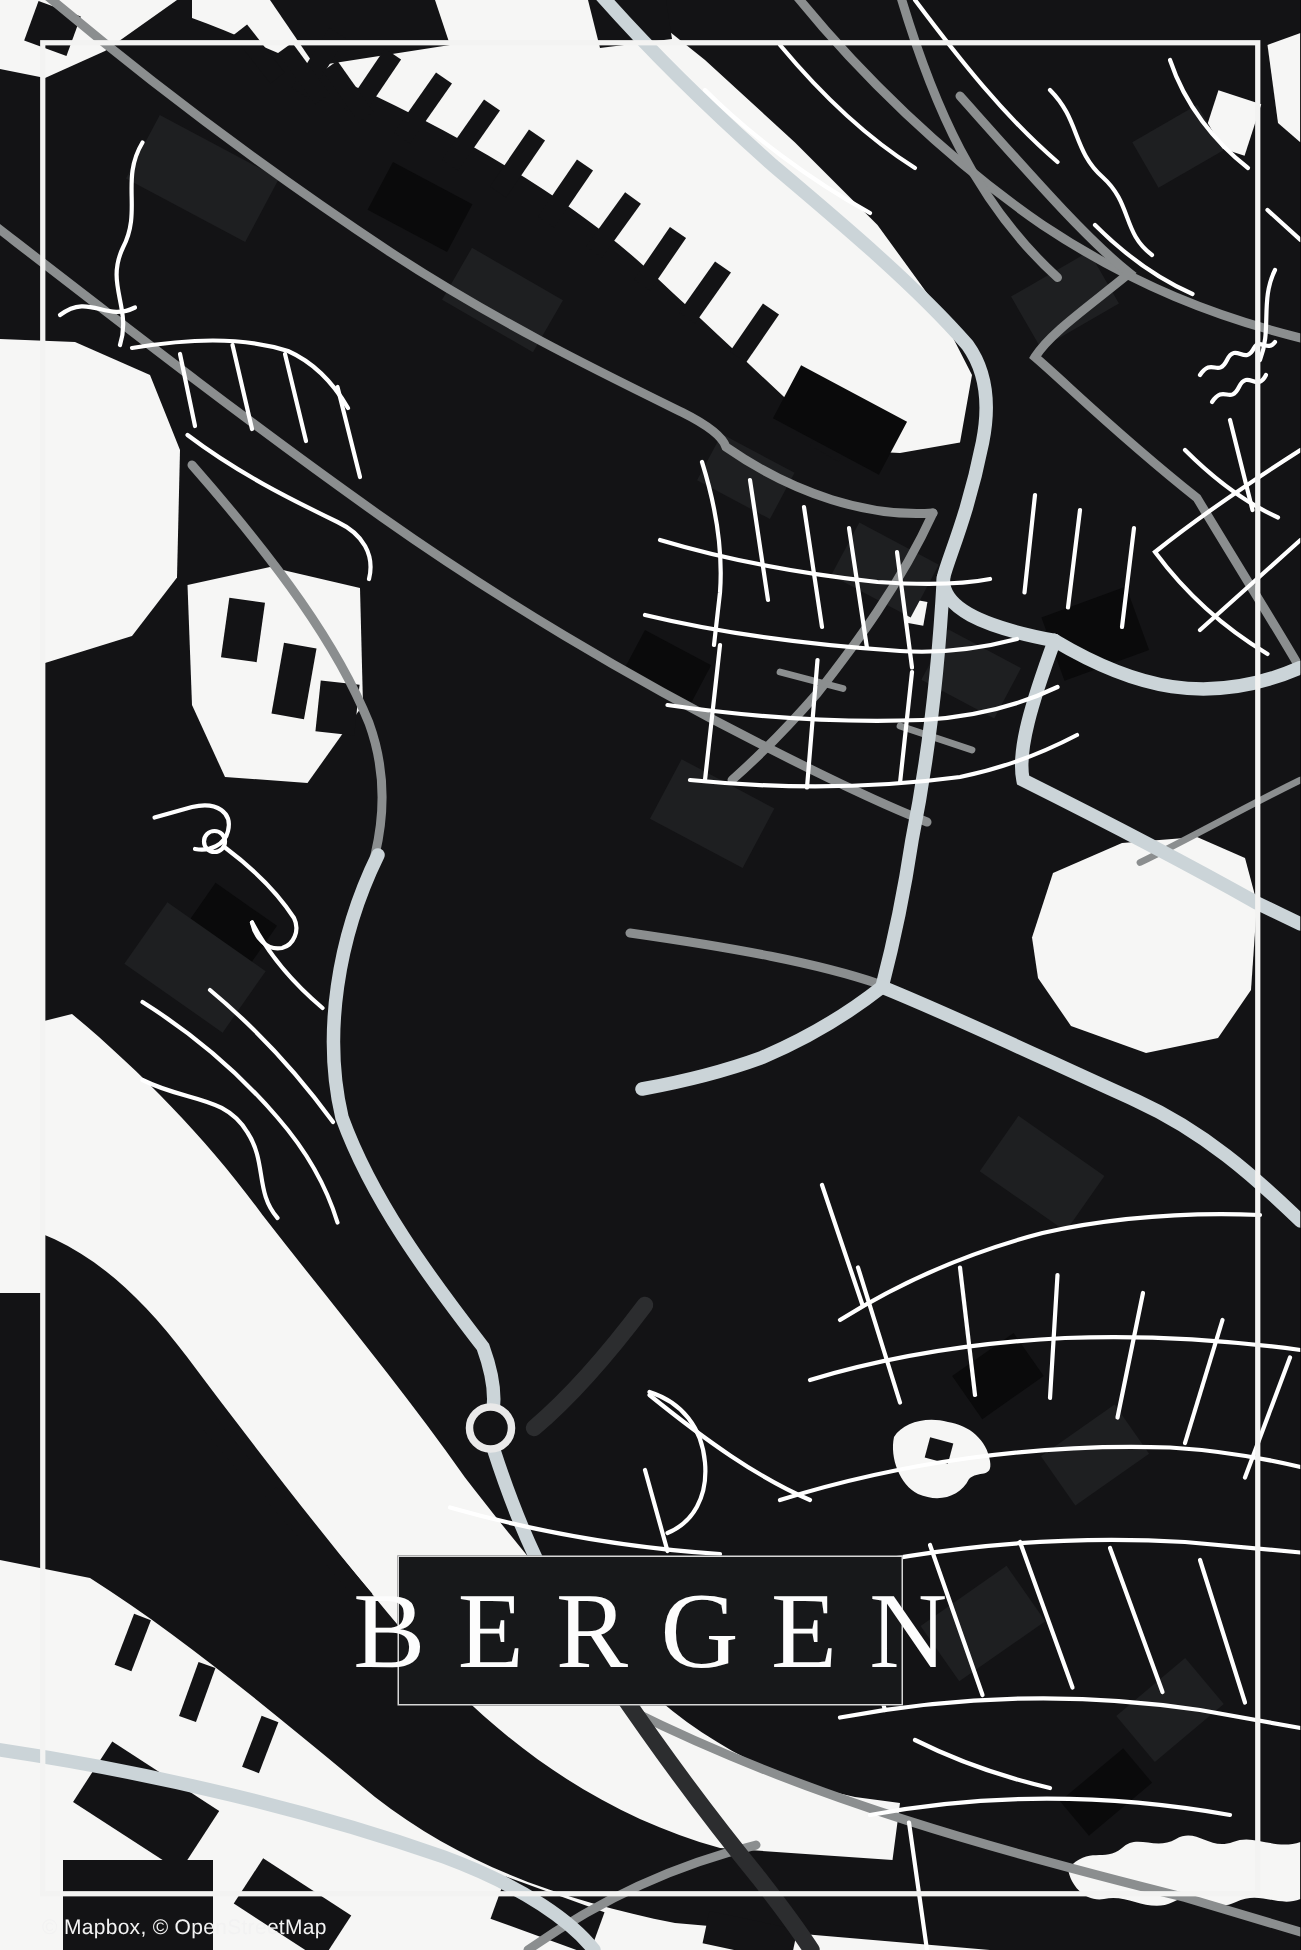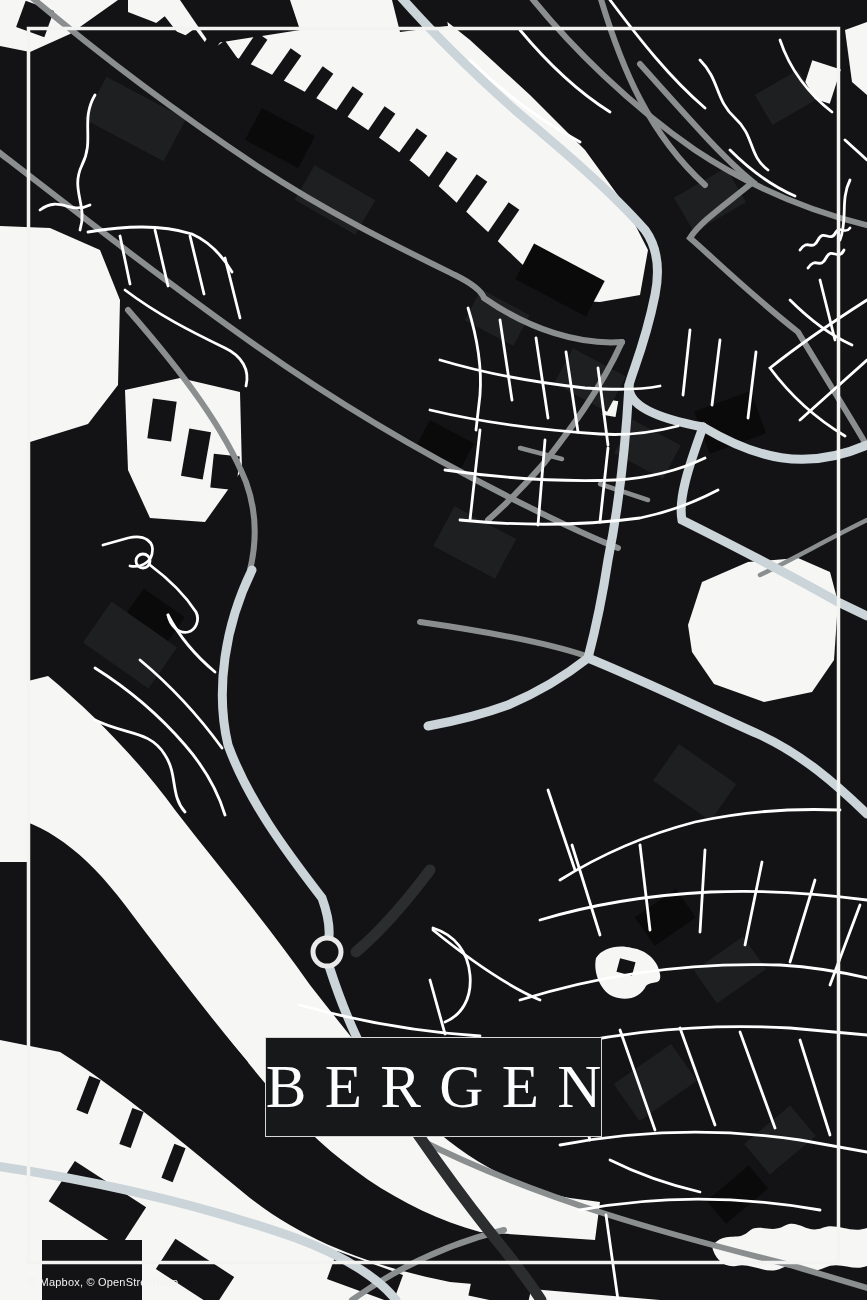--- a/index.html
+++ b/index.html
@@ -23,26 +23,26 @@
   .rbridge{stroke:var(--road-bridge);fill:none;stroke-width:11;stroke-linecap:round;}
   .rmin{stroke:var(--road-minor);fill:none;stroke-width:2.8;stroke-linecap:round;}
   .frame{fill:none;stroke:var(--frame);stroke-width:3.5;}
   .ring{fill:var(--background);stroke:#e9e9e9;stroke-width:5;}
   #title-box{
     position:absolute;left:265px;top:1037px;width:337px;height:100px;
     background:var(--title-box-bg);border:1.5px solid var(--title-box-border);
     display:flex;align-items:center;justify-content:center;box-sizing:border-box;
   }
   #title-box span{
-    font-family:"Liberation Serif", serif;font-size:61px;color:var(--title-text);
+    font-family:"Liberation Serif", serif;font-size:72px;color:var(--title-text);
     letter-spacing:0.30em;margin-right:-0.30em;font-weight:400;white-space:nowrap;
   }
   #attribution{
     position:absolute;left:28px;top:1276px;
-    font-family:"Liberation Sans", sans-serif;font-size:11px;color:var(--attribution-text);
+    font-family:"Liberation Sans", sans-serif;font-size:14px;color:var(--attribution-text);
     letter-spacing:0.2px;
   }
 </style>
 </head>
 <body>
 
 <div id="poster">
   <svg width="867" height="1300" viewBox="0 0 867 1300">
 
     <rect class="land" x="0" y="0" width="867" height="1300"></rect>

